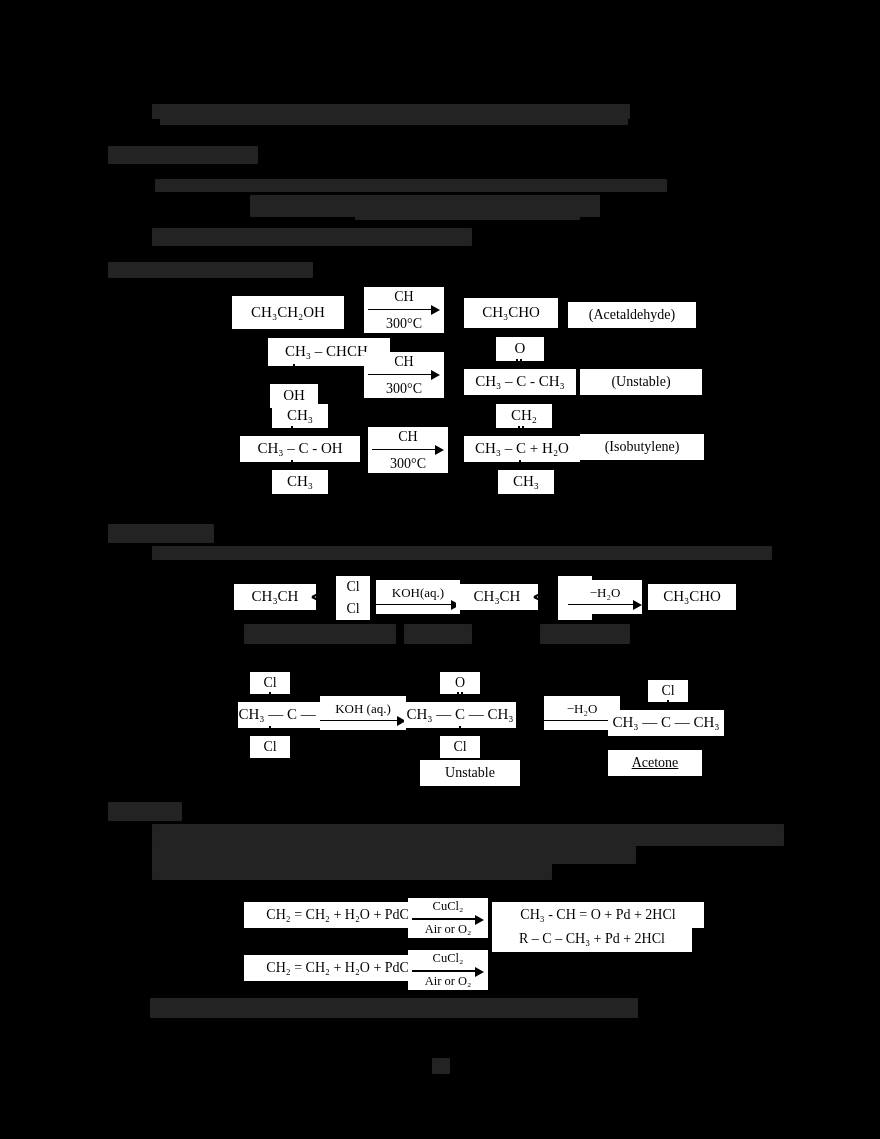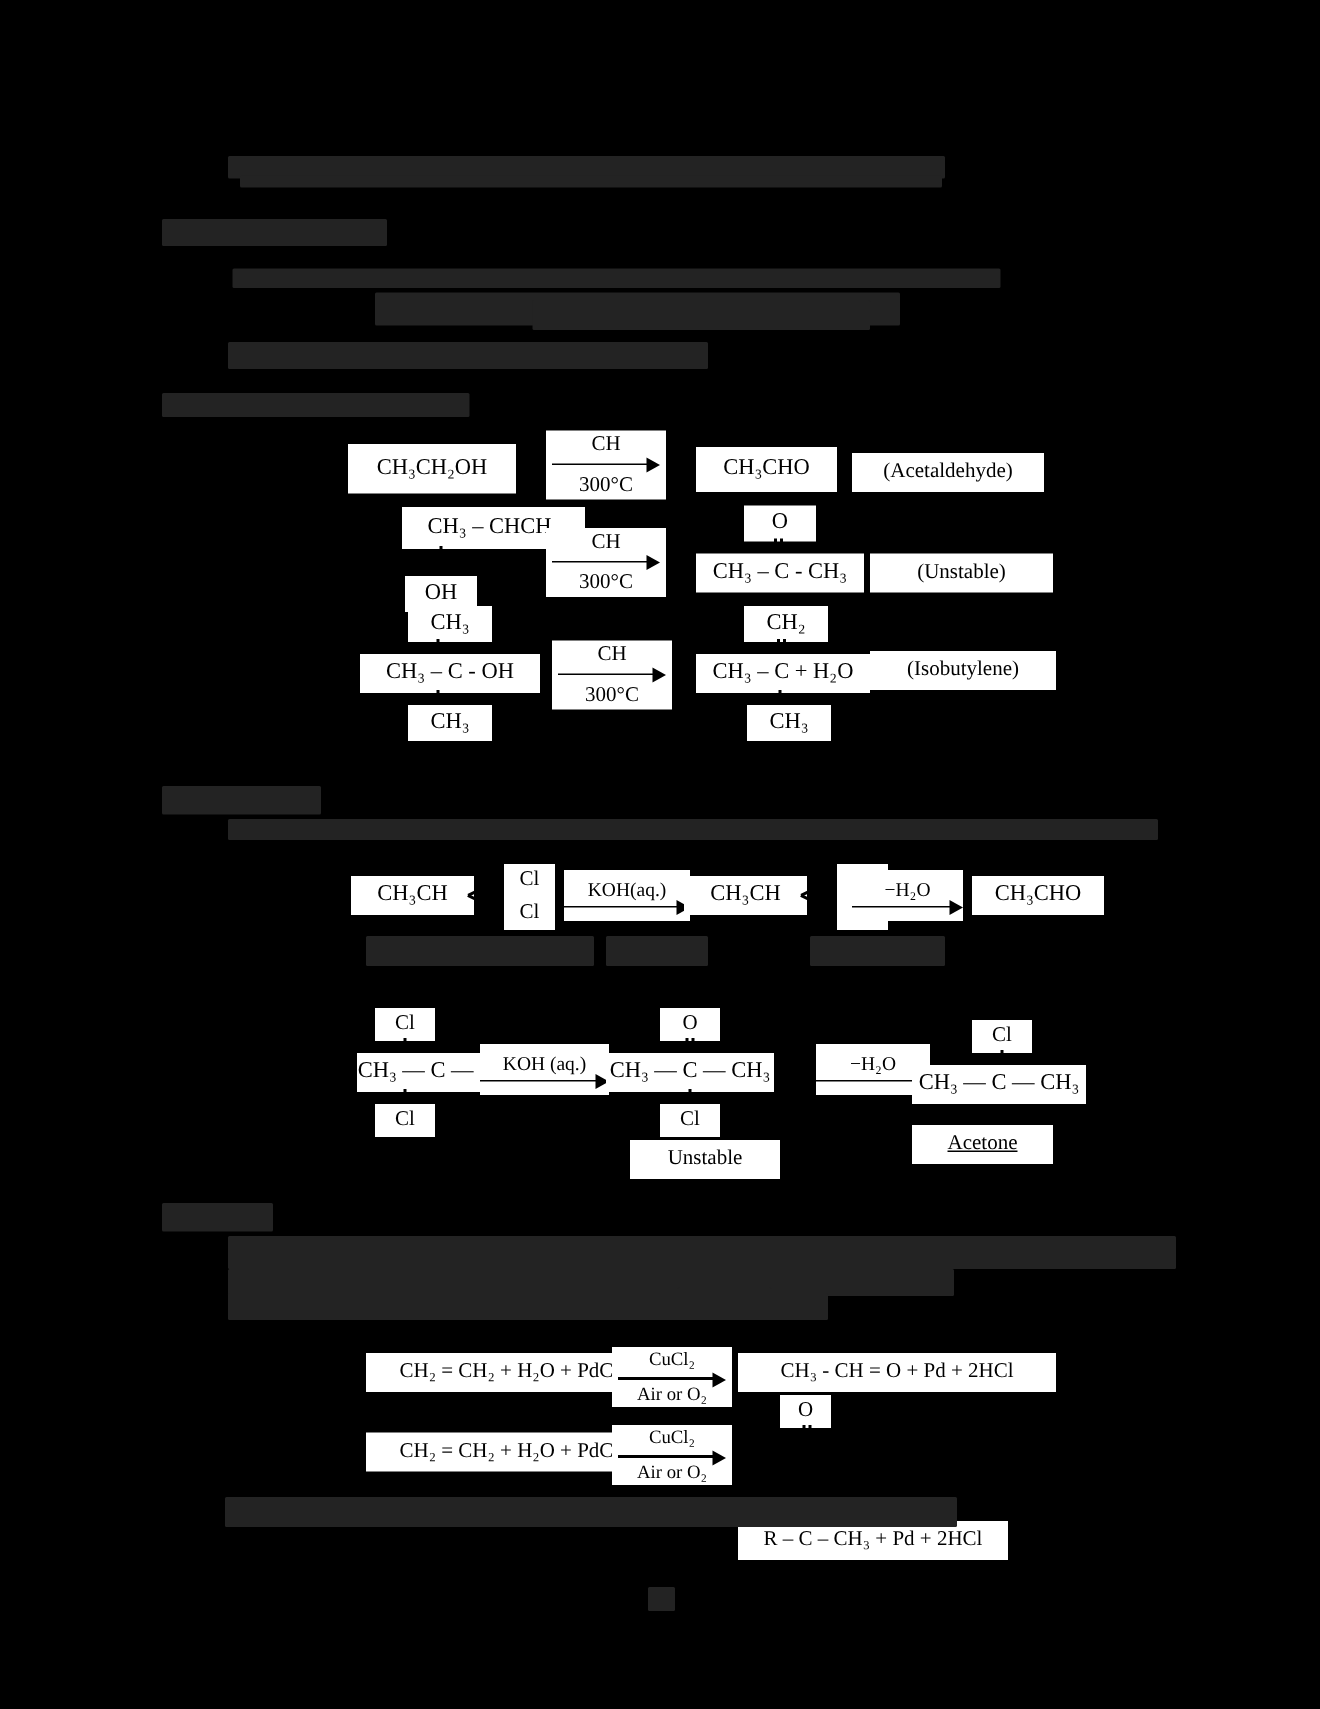--- a/index.html
+++ b/index.html
@@ -285,19 +285,19 @@
   <div class="arrow-line" style="min-width:62px;"></div>
   <div class="arrow-bot">Air or O₂</div>
 </div>
 <div class="chip f14" style="left:520px;top:930px;width:34px;height:22px;">
   <span>O</span>
 </div>
 <div class="dbond" style="left:535px;top:950px;">
     <span style="height:12px"></span>
     <span style="height:12px"></span>
   </div>
-<div class="chip f14" style="left:492px;top:1014px;width:180px;height:26px;">
+<div class="chip f14" style="left:492px;top:926px;width:200px;height:26px;">
   <span>R – C – CH₃ + Pd + 2HCl</span>
 </div>
 
 <div class="redact" style="left:150px;top:998px;width:488px;height:20px;"></div>
 
 <div class="redact" style="left:432px;top:1058px;width:18px;height:16px;"></div>
 
 </body></html>

